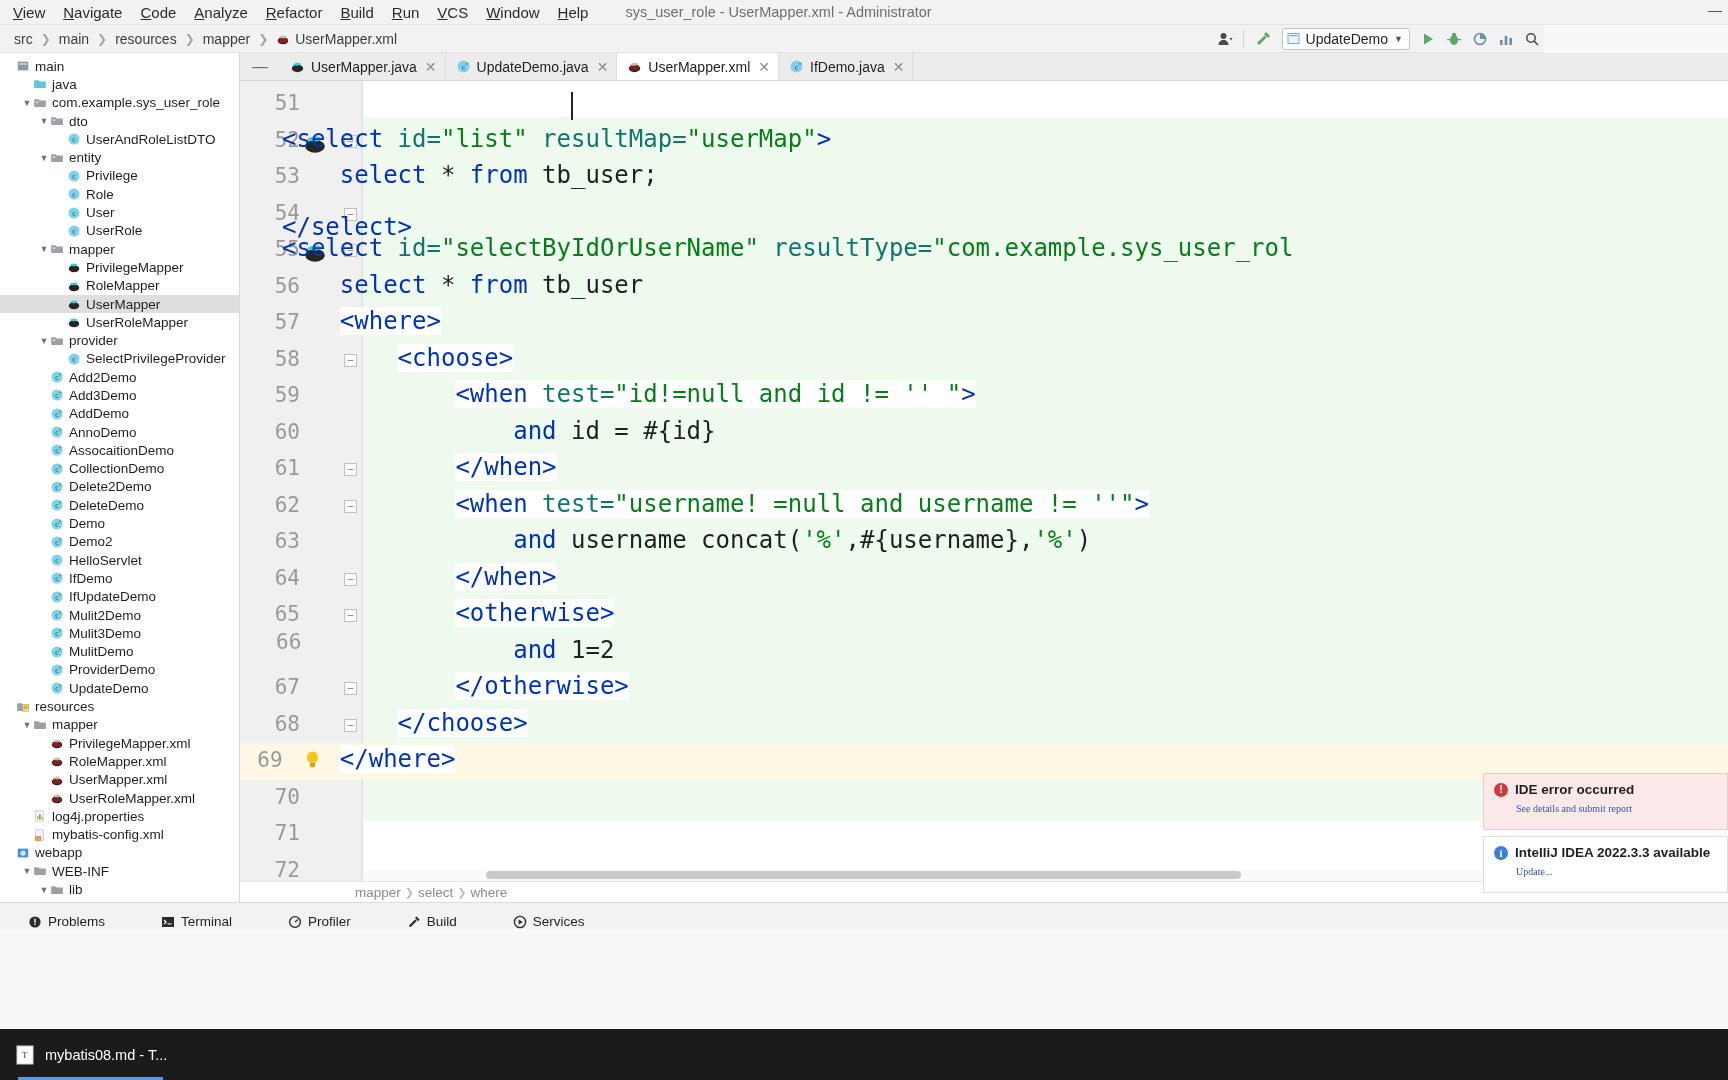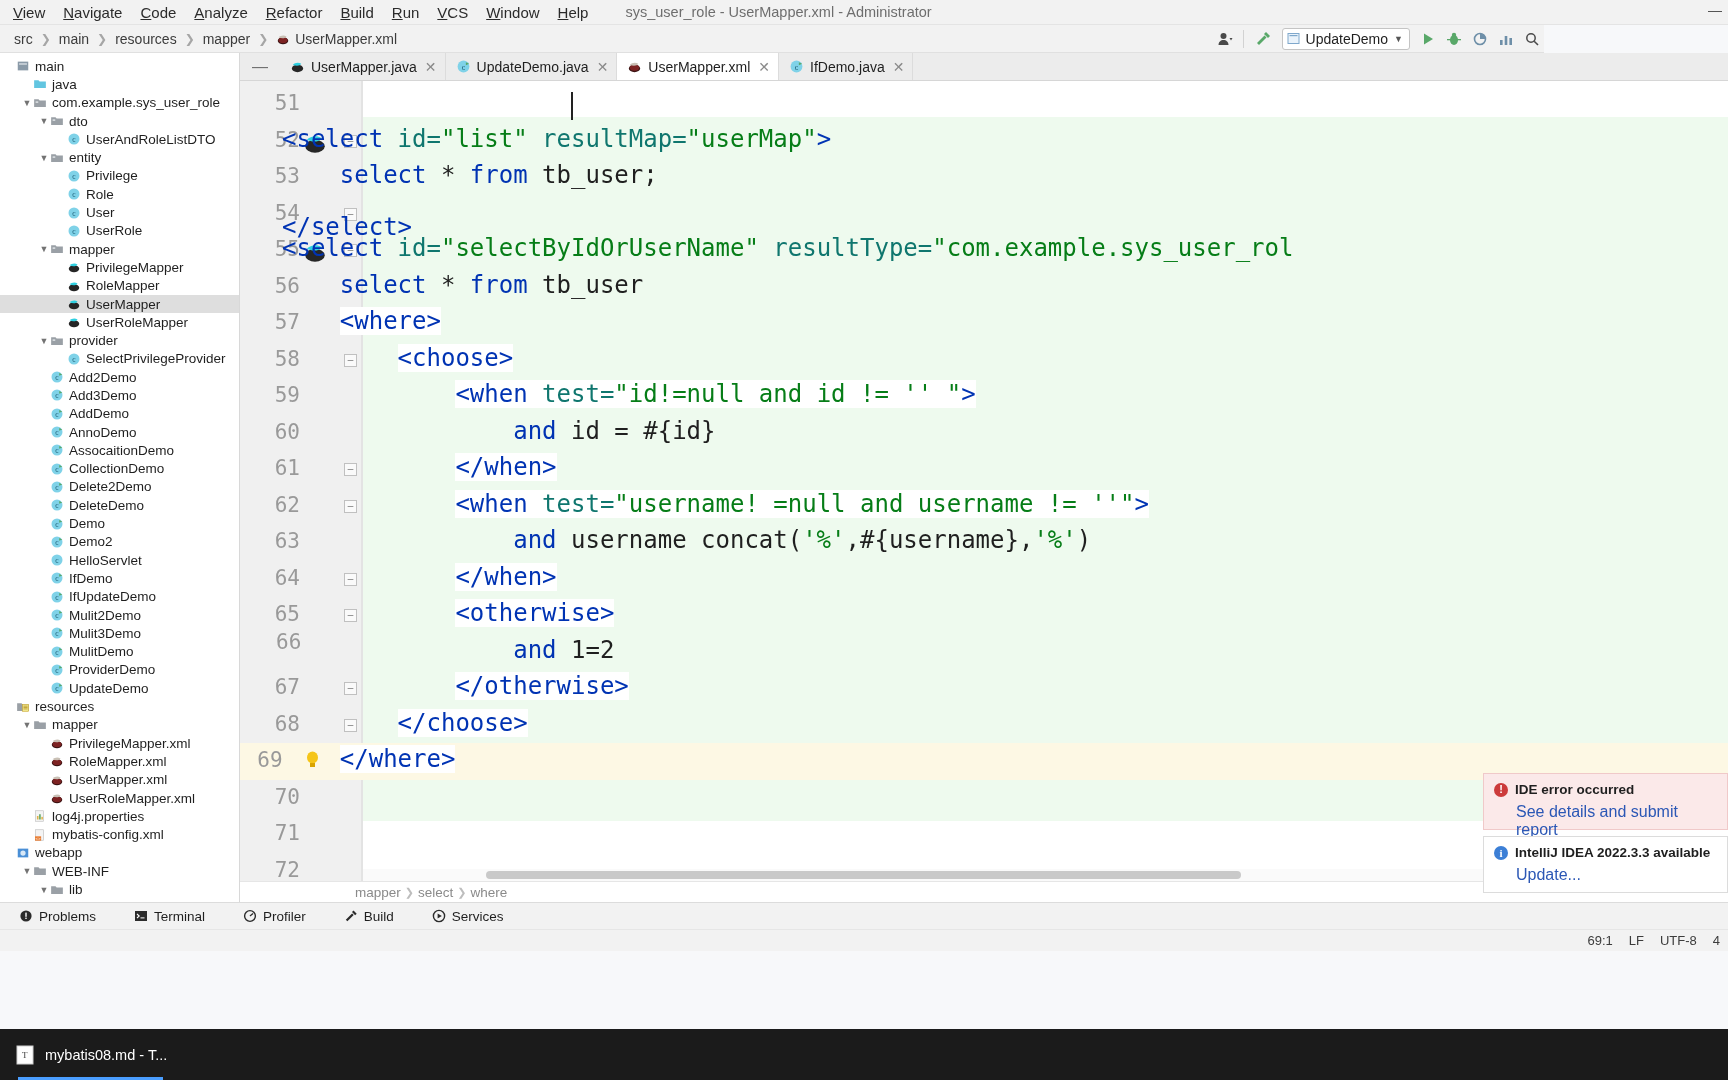--- a/index.html
+++ b/index.html
@@ -180,21 +180,21 @@
     border: 1px solid #e0c0c0;
     font-size: 13.5px;
     padding: 8px 10px 10px 10px;
   }
   .notif.err { top: 773px; background: #fbe9e9; border-color: #f0c9c9; height: 57px; }
   .notif.info { top: 836px; background: #ffffff; border-color: #dcdcdc; height: 57px; }
   .notif-head {
     display: flex; align-items: center; gap: 7px;
     font-weight: bold; color: #1f1f1f; font-size: 13.5px;
   }
-  .notif-link { color: #2b57b5; margin-top: 6px; margin-left: 22px; font-size: 16px; }
+  .notif-link { color: #2b57b5; margin-top: 6px; margin-left: 22px; font-size: 10px; font-family: Liberation Serif, serif; }
   .dot-err {
     width: 14px; height: 14px; border-radius: 50%;
     background: #cc3b3b; color: #fff; font-size: 11px; font-weight: bold;
     display: flex; align-items: center; justify-content: center;
     line-height: 1;
   }
   .dot-info {
     width: 14px; height: 14px; border-radius: 50%;
     background: #3c7fd6; color: #fff; font-size: 11px; font-weight: bold;
     display: flex; align-items: center; justify-content: center;
@@ -202,22 +202,22 @@
   }
 
   
   .toolbar-bottom {
     position: absolute; top: 902px; left: 0; width: 1728px; height: 27px;
     background: #f2f2f2; border-top: 1px solid #dcdcdc;
     display: flex; align-items: center;
     font-size: 13.5px; color: #1f1f1f;
   }
   .twbtn {
-    display: flex; align-items: center; gap: 6px;
-    padding: 0 19px; height: 100%; cursor: default;
+    display: flex; align-items: flex-end; gap: 6px;
+    padding: 0 28px; height: 100%; cursor: default;
   }
 
   
   .statusbar {
     position: absolute; top: 929px; left: 0; width: 1728px; height: 22px;
     background: #f2f2f2;
     display: flex; align-items: center; justify-content: flex-end;
     gap: 16px; padding-right: 8px;
     font-size: 13px; color: #3c3c3c;
     border-top: 1px solid #e6e6e6;
@@ -1034,26 +1034,20 @@
         <span class="ic">
           <svg width="14" height="14" viewBox="0 0 14 14">
             <circle cx="7" cy="7" r="5.6" fill="none" stroke="#2b2b2b" stroke-width="1.4"></circle>
             <path d="M5.6 4.4l4.2 2.6-4.2 2.6z" fill="#2b2b2b"></path>
           </svg>
         </span>
         <span>Services</span>
       </div>
     </div>
 
-  <div class="statusbar">
-    <span>69:1</span>
-    <span>LF</span>
-    <span>UTF-8</span>
-    <span>4</span>
-  </div>
 
   <div class="taskbar" id="taskbar-root">
       <div class="tbitem open">
         <span class="tbicon">
           <svg width="22" height="22" viewBox="0 0 22 22">
             <rect x="3" y="2" width="16" height="18" fill="#fefefe" stroke="#d0d0d0"></rect>
             <text x="8" y="14" font-size="9" fill="#3a3a3a" font-family="Liberation Serif,serif">T</text>
           </svg>
         </span>
         <span>mybatis08.md - T...</span>

